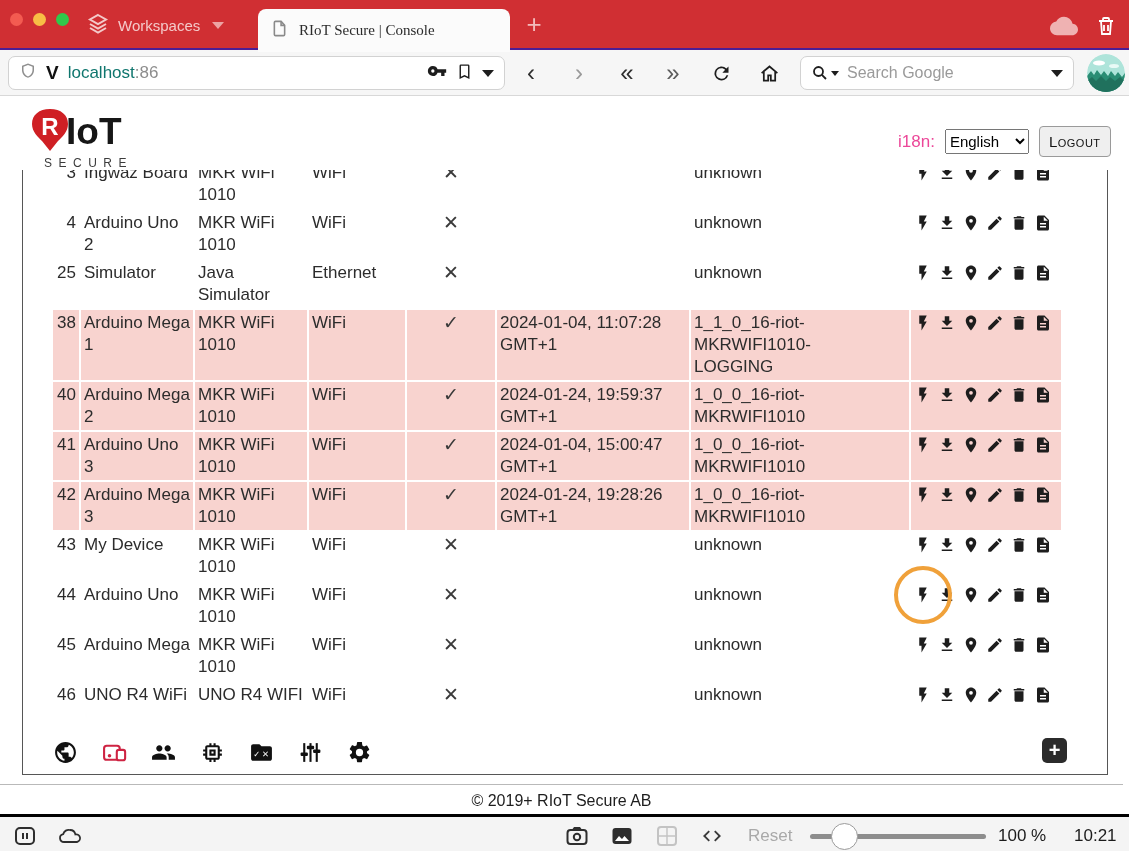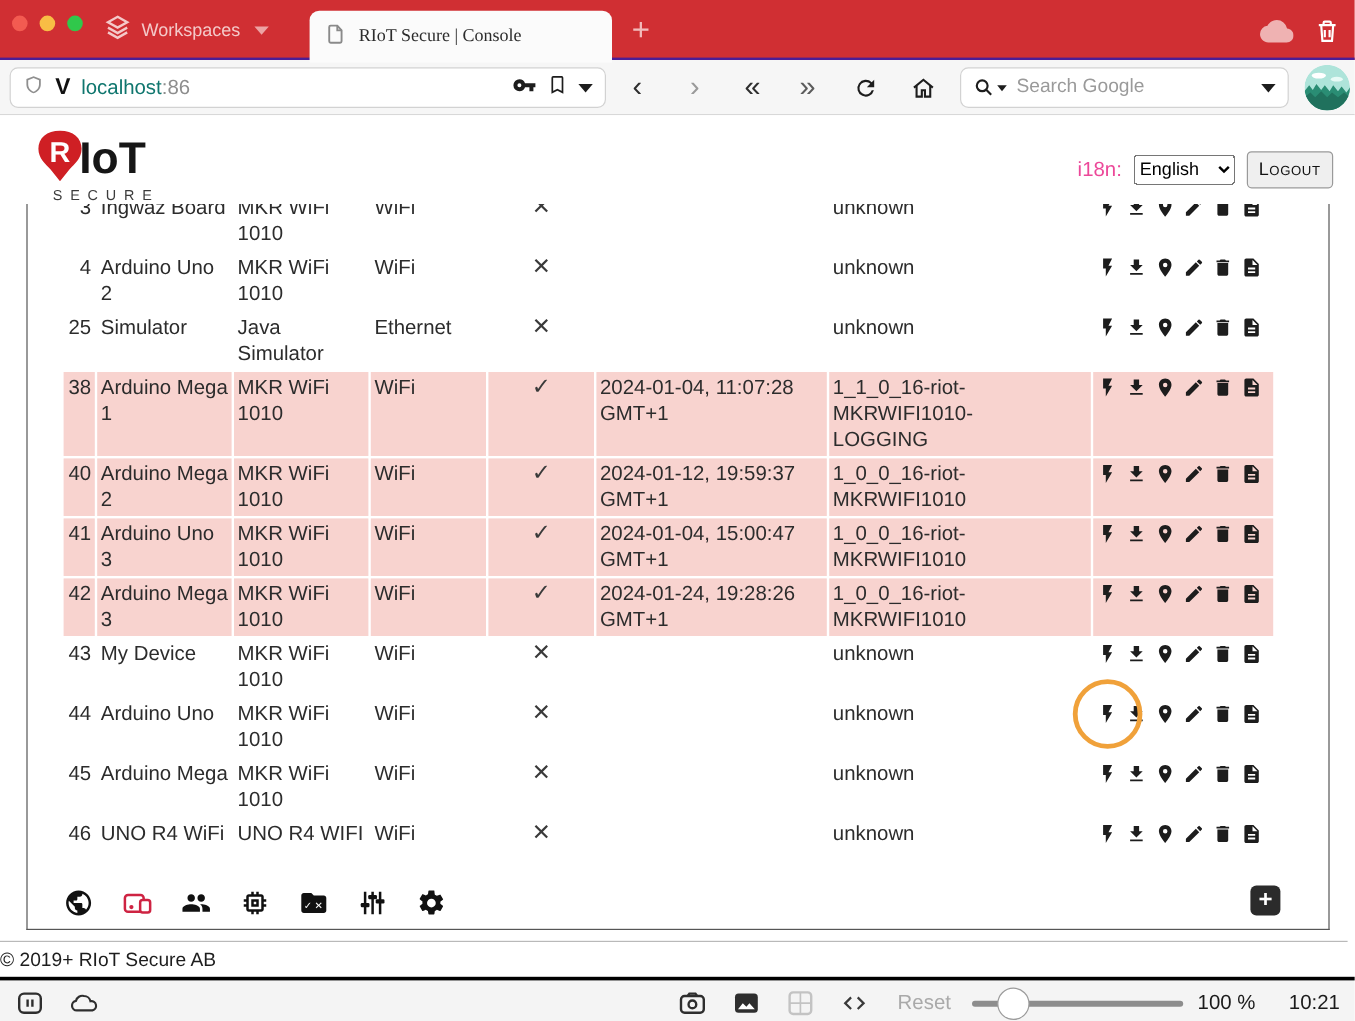--- a/index.html
+++ b/index.html
@@ -52,21 +52,21 @@
   td.c-actions { white-space:nowrap; padding-top:4px; }
   .fw { display:inline-block; max-width:150px; word-wrap:break-word; }
   .act { display:inline-block; width:18px; height:18px; margin-right:6px; color:#1d1d1d; cursor:pointer; }
   .act svg { width:18px; height:18px; display:block; }
 
   .app-toolbar { position:absolute; left:30px; bottom:9px; display:flex; align-items:center; gap:24px; }
   .app-tool { width:25px; height:25px; color:#111; cursor:pointer; }
   .app-tool svg { width:25px; height:25px; display:block; }
   .add-device { position:absolute; right:40px; bottom:11px; width:25px; height:25px; background:#2b2b2b; border-radius:5px; color:#fff; font-size:20px; font-weight:bold; display:flex; align-items:center; justify-content:center; cursor:pointer; }
 
-  .footer-bar { position:absolute; left:0; top:688px; width:1123px; border-top:1px solid #b9b9b9; padding-top:7px; font-size:16px; color:#1d1d1d; }
+  .footer-bar { position:absolute; left:0; top:688px; width:1123px; border-top:1px solid #b9b9b9; text-align:center; padding-top:7px; font-size:16px; color:#1d1d1d; }
 
   .ring { position:absolute; width:58px; height:58px; border:4px solid #f0a13a; border-radius:50%; z-index:9; pointer-events:none; }
 
   
   .statusbar { position:absolute; left:0; top:814px; width:1129px; height:37px; background:#f4f4f4; border-top:3px solid #000000; }
   .sb-icon { position:absolute; top:7px; width:24px; height:24px; color:#2e2e2e; }
   .sb-icon svg { width:24px; height:24px; display:block; }
   .sb-reset { position:absolute; left:748px; top:9px; font-size:17px; color:#a9a9a9; }
   .sb-track { position:absolute; left:810px; top:17px; width:176px; height:5px; background:#8d8d8d; border-radius:3px; }
   .sb-knob { position:absolute; left:831px; top:6px; width:27px; height:27px; background:#fff; border:1.5px solid #9b9b9b; border-radius:50%; }
@@ -307,21 +307,21 @@
                 </svg></span><span class="act action-log"><svg viewBox="0 0 24 24" fill="currentColor" class="">
                   <path d="M14 2H6c-1.1 0-2 .9-2 2v16c0 1.1.9 2 2 2h12c1.1 0 2-.9 2-2V8l-6-6zm2 16H8v-2h8v2zm0-4H8v-2h8v2zm-3-5V3.5L18.5 9H13z"></path>
                 </svg></span></td>
           </tr>
           <tr class="hl">
             <td class="c-id">40</td>
             <td class="c-name">Arduino Mega 2</td>
             <td class="c-board">MKR WiFi 1010</td>
             <td class="c-conn">WiFi</td>
             <td class="c-status">✓</td>
-            <td class="c-updated">2024-01-12, 19:59:37 GMT+1</td>
+            <td class="c-updated">2024-01-24, 19:59:37 GMT+1</td>
             <td class="c-fw"><span class="fw">1_0_0_16-riot-MKRWIFI1010</span></td>
             <td class="c-actions"><span class="act action-flash"><svg viewBox="0 0 24 24" fill="currentColor" class="">
                   <path d="M7 2v11h3v9l7-12h-4l4-8H7z"></path>
                 </svg></span><span class="act action-download"><svg viewBox="0 0 24 24" fill="currentColor" class="">
                   <path d="M19 9h-4V3H9v6H5l7 7 7-7zM5 18v2h14v-2H5z"></path>
                 </svg></span><span class="act action-location"><svg viewBox="0 0 24 24" fill="currentColor" class="">
                   <path d="M12 2C8.13 2 5 5.13 5 9c0 5.25 7 13 7 13s7-7.75 7-13c0-3.87-3.13-7-7-7zm0 9.5a2.5 2.5 0 1 1 0-5 2.5 2.5 0 0 1 0 5z"></path>
                 </svg></span><span class="act action-edit"><svg viewBox="0 0 24 24" fill="currentColor" class="">
                   <path d="M3 17.25V21h3.75L17.81 9.94l-3.75-3.75L3 17.25zM20.71 7.04a1 1 0 0 0 0-1.41l-2.34-2.34a1 1 0 0 0-1.41 0l-1.83 1.83 3.75 3.75 1.83-1.83z"></path>
                 </svg></span><span class="act action-delete"><svg viewBox="0 0 24 24" fill="currentColor" class="">

